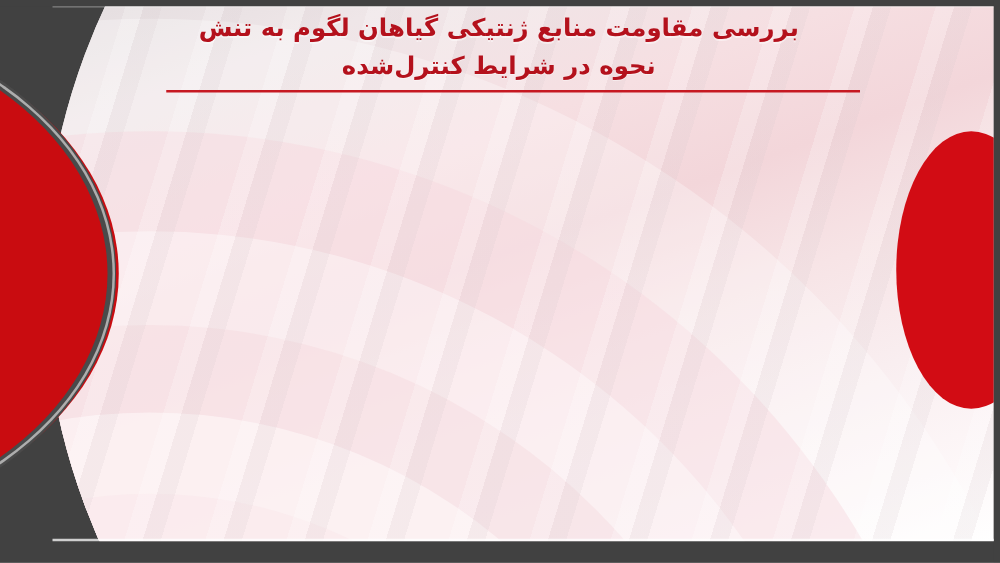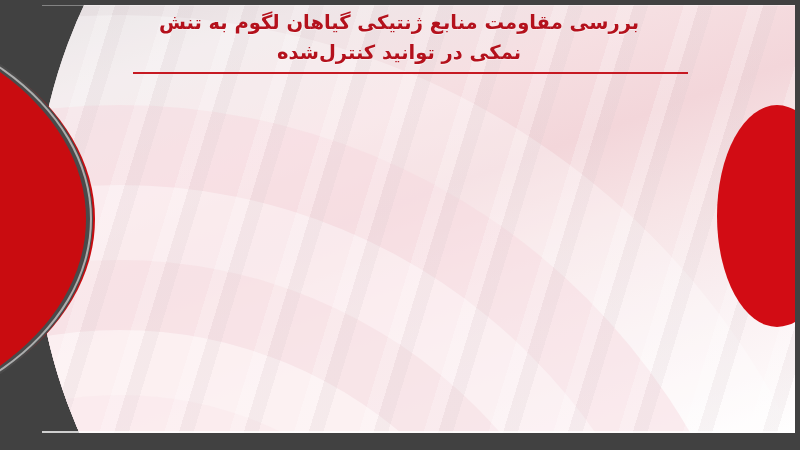--- a/index.html
+++ b/index.html
@@ -177,20 +177,20 @@
   <div class="frame-edge" id="edge-top"></div>
   <div class="frame-edge" id="edge-bottom"></div>
   <div class="frame-edge" id="edge-right"></div>
   <div id="edge-bottom-hl"></div>
   <div id="edge-top-hl"></div>
 
   <div id="content">
 
     <div id="title-block">
       <span>بررسی مقاومت منابع ژنتیکی گیاهان لگوم به تنش</span>
-      <span id="title-line-2">نمکی در توانید کنترل‌شده</span>
+      <span id="title-line-2">نحوه در شرایط کنترل‌شده</span>
     </div>
 
     <div id="title-rule"></div>
 
 
   </div>
 </div>
 
 </body></html>

